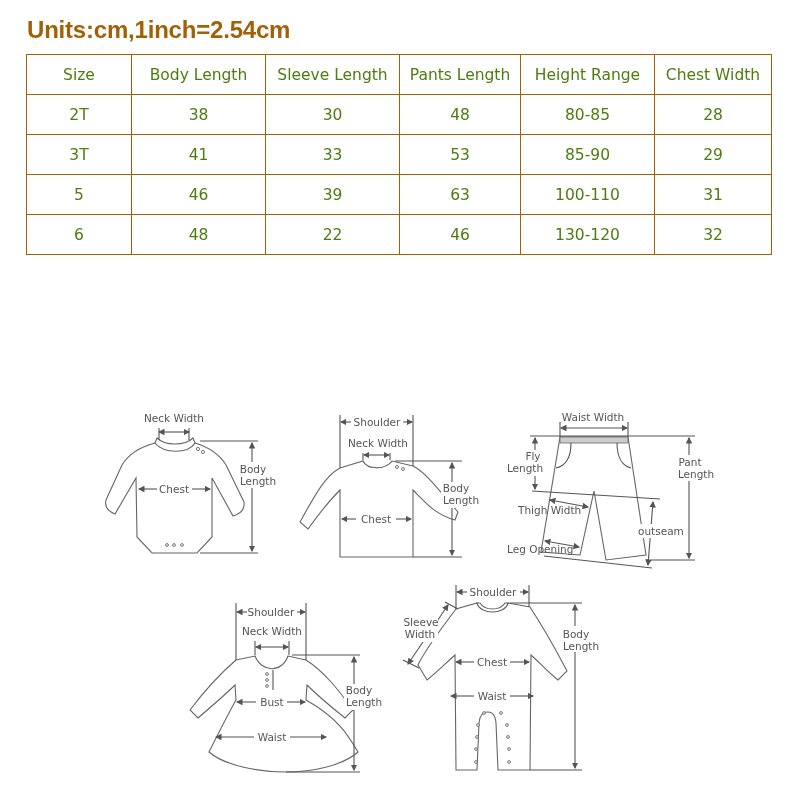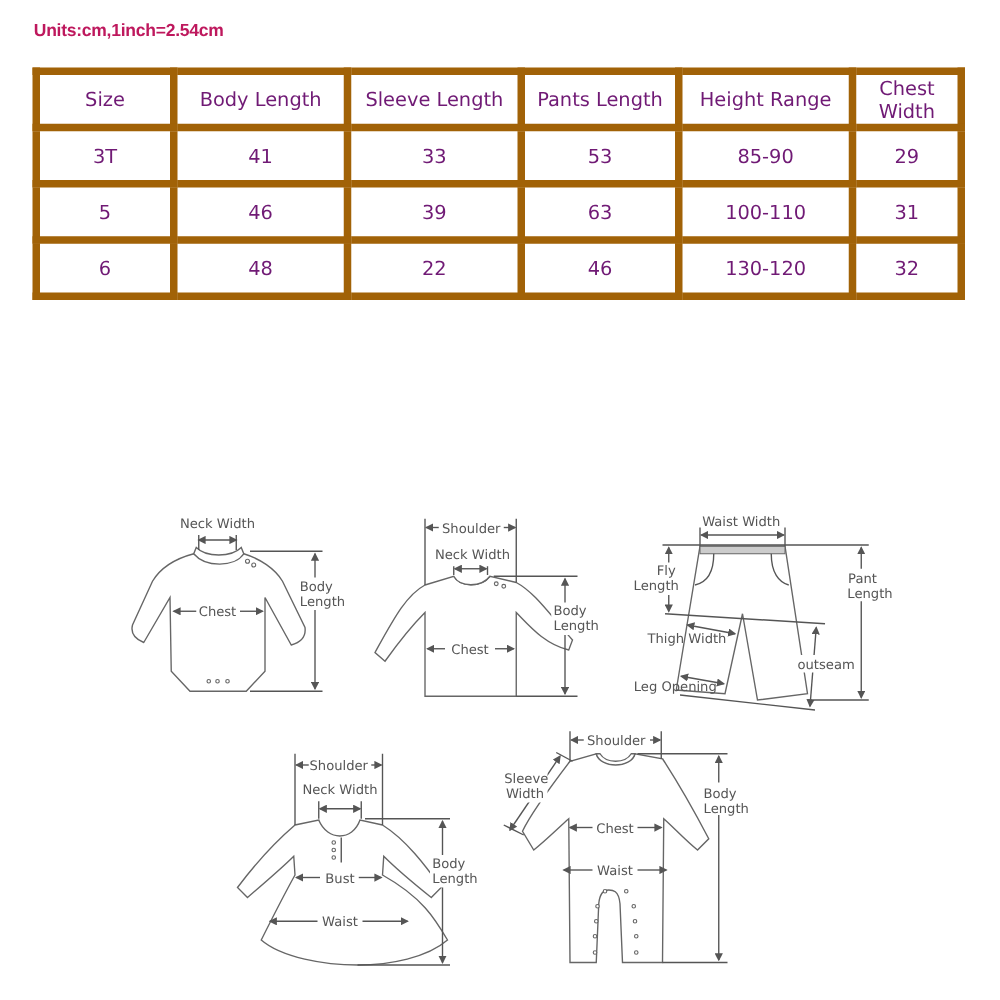--- a/index.html
+++ b/index.html
@@ -1,19 +1,19 @@
 <!DOCTYPE html>
 <html><head>
 <meta charset="utf-8">
 <style>
   html, body { margin:0; padding:0; background:#ffffff; }
   body { width:800px; height:800px; position:relative; overflow:hidden; font-family:"DejaVu Sans", sans-serif; }
-  .units { position:absolute; left:27px; top:16px; font-family:"Liberation Sans", sans-serif; font-weight:bold; font-size:14px; color:#be185d; letter-spacing:-0.2px; }
+  .units { position:absolute; left:27px; top:16px; font-family:"Liberation Sans", sans-serif; font-weight:bold; font-size:24px; color:#a16207; letter-spacing:-0.2px; }
   table.size { position:absolute; left:26px; top:54px; width:746px; border-collapse:collapse; border:1.5px solid #333; table-layout:fixed; }
-  table.size td, table.size th { border:6px solid #a16207; height:39px; text-align:center; vertical-align:middle; font-weight:normal; font-size:15.5px; color:#701a75; padding:0; font-family:"DejaVu Sans", sans-serif; }
+  table.size td, table.size th { border:1px solid #a16207; height:39px; text-align:center; vertical-align:middle; font-weight:normal; font-size:15.5px; color:#4d7c0f; padding:0; font-family:"DejaVu Sans", sans-serif; }
   table.size th { font-size:15.5px; }
   .diagram { position:absolute; }
   .diagram svg { display:block; overflow:visible; }
   .lbl { font-family:"DejaVu Sans", sans-serif; font-size:10.5px; fill:#555; }
   .ln { stroke:#555; stroke-width:1.1; fill:none; }
   .gar { stroke:#666; stroke-width:1.1; fill:#fff; }
   .dot { fill:#fff; stroke:#666; stroke-width:0.9; }
 </style>
 </head>
 <body>
@@ -25,20 +25,28 @@
     <tr>
       <th style="width:104px">Size</th>
       <th style="width:133px">Body Length</th>
       <th style="width:133px">Sleeve Length</th>
       <th style="width:120px">Pants Length</th>
       <th style="width:133px">Height Range</th>
       <th>Chest Width</th>
     </tr>
   </thead>
   <tbody>
+    <tr>
+      <td>2T</td>
+      <td>38</td>
+      <td>30</td>
+      <td>48</td>
+      <td>80-85</td>
+      <td>28</td>
+    </tr>
     <tr>
       <td>3T</td>
       <td>41</td>
       <td>33</td>
       <td>53</td>
       <td>85-90</td>
       <td>29</td>
     </tr>
     <tr>
       <td>5</td>

